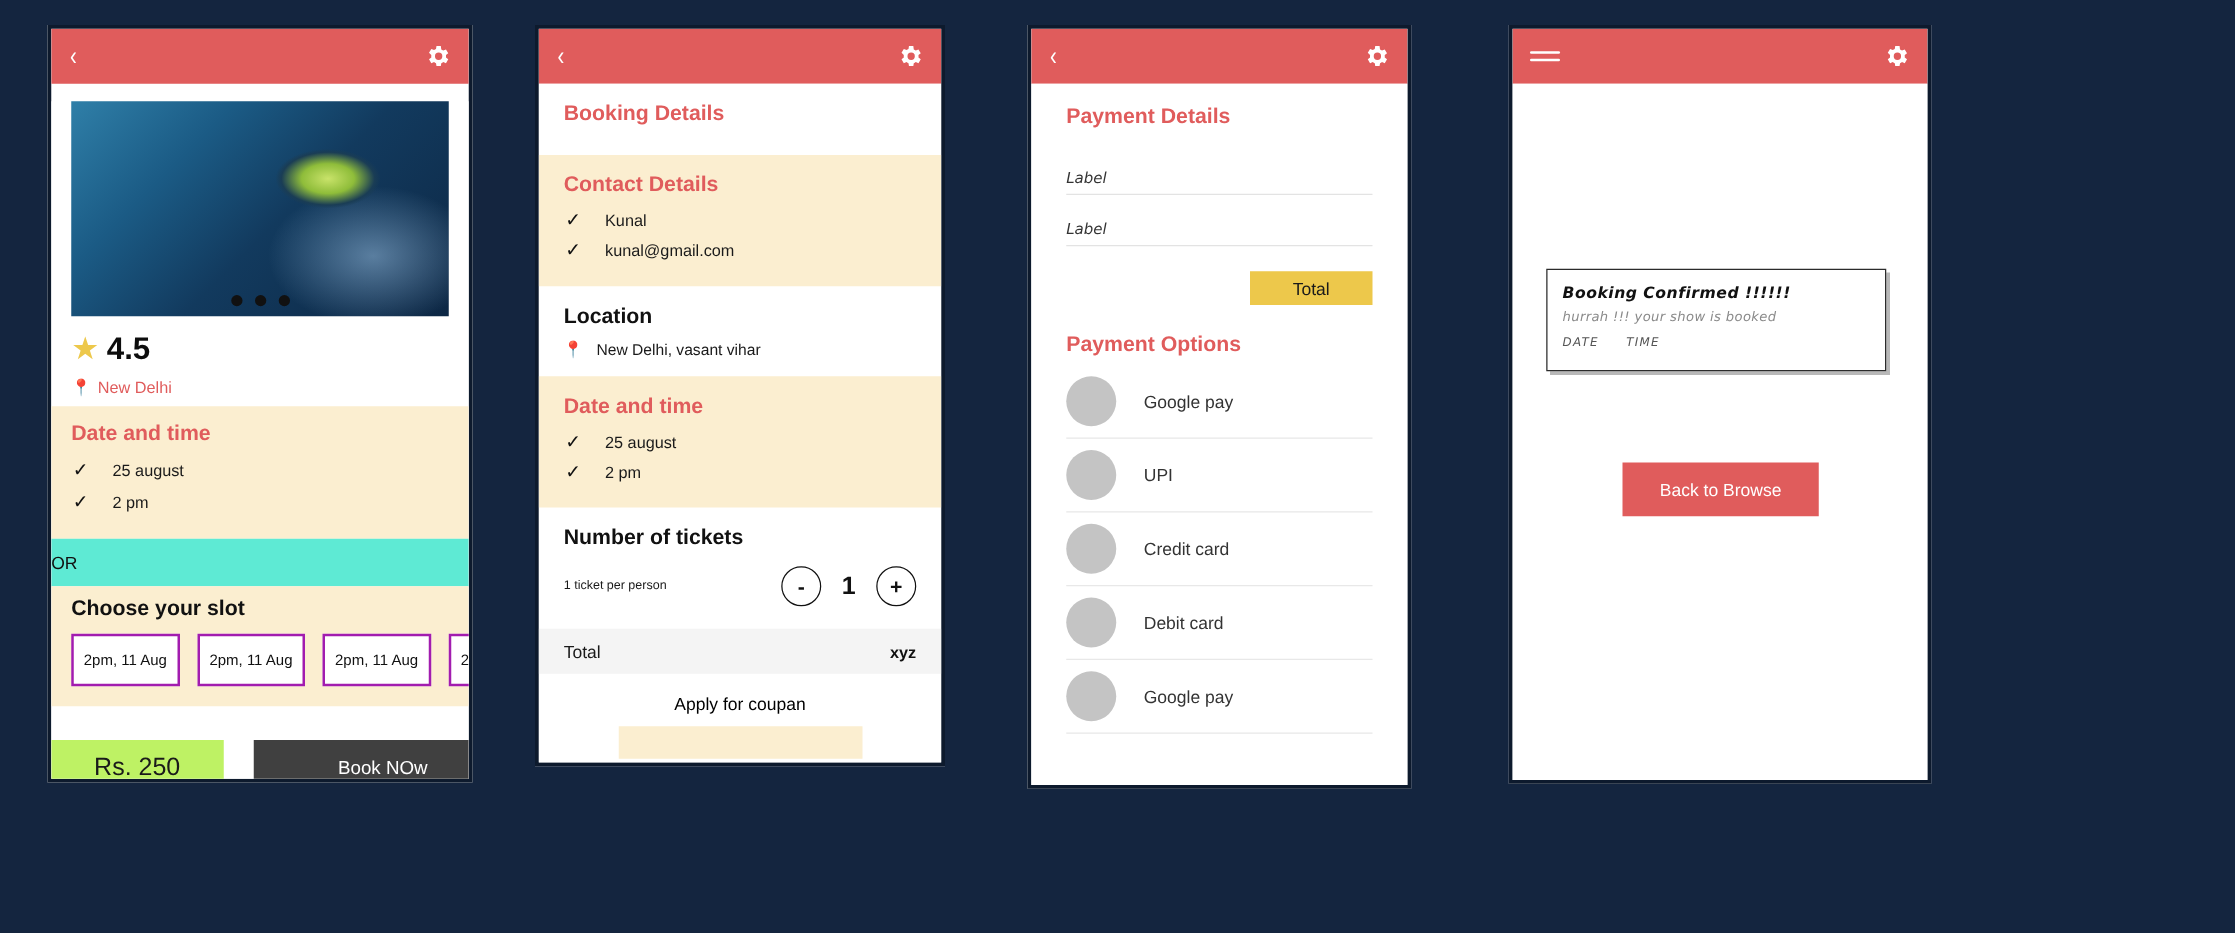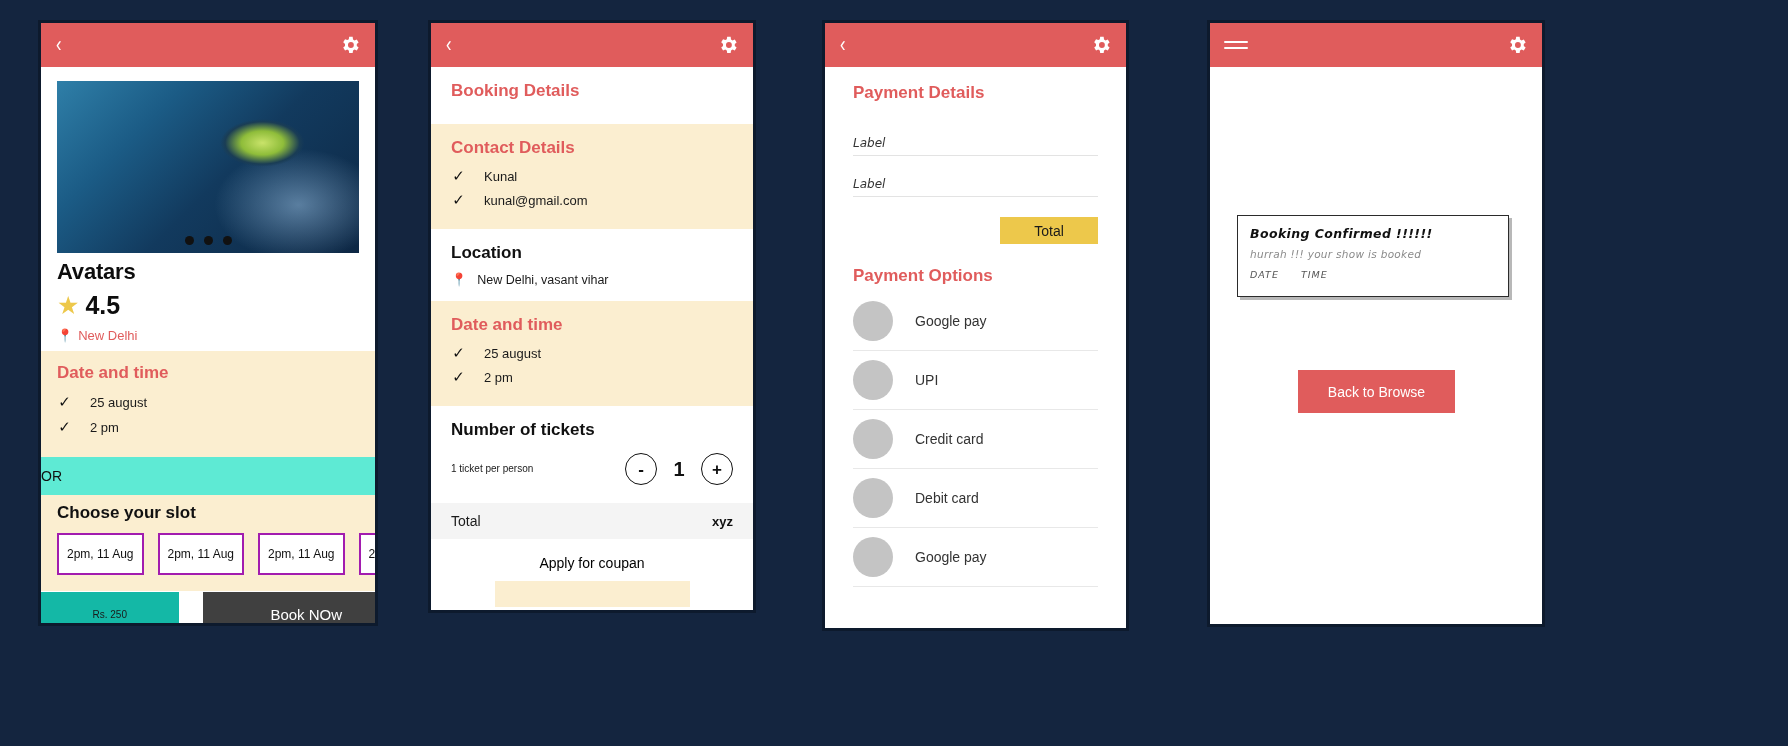--- a/index.html
+++ b/index.html
@@ -92,23 +92,23 @@
     min-width: 86px; height: 42px;
     display: flex; align-items: center; justify-content: center;
     font-size: 12px; color: #111; white-space: nowrap; padding: 0 8px;
     flex: 0 0 auto;
   }
   .s1-footer {
     position: absolute; left: 0; right: 0; bottom: 0;
     display: flex; gap: 24px; padding: 0;
   }
   .price-btn {
-    flex: 1 1 0; height: 45px; background: #14b8a6;
-    display: flex; align-items: center; justify-content: center;
-    font-size: 10px; color: #1a1a1a;
+    flex: 1 1 0; height: 45px; background: #bef264;
+    display: flex; align-items: center; justify-content: center;
+    font-size: 20px; color: #1a1a1a;
   }
   .book-btn {
     flex: 1 1 0; height: 45px; background: #404040;
     display: flex; align-items: center; justify-content: center;
     font-size: 15px; color: #fff; padding-left: 35px;
   }
 
   
   #s2 { left: 428px; top: 20px; width: 328px; height: 593px; }
   .blk { padding: 14px 20px; }
@@ -210,21 +210,20 @@
     <div class="screen-body">
       <div class="hero">
         <div class="dots">
           <i></i>
           <i></i>
           <i></i>
         </div>
       </div>
 
       <div class="s1-info">
-        <div class="s1-title">Avatars</div>
         <div class="s1-desc-wrap">
           <div class="rating">
             <span class="star">★</span>
             <span class="val">4.5</span>
           </div>
         </div>
         <div class="s1-loc">
           <span class="pin">📍</span>
           <span class="pin">New Delhi</span>
         </div>

